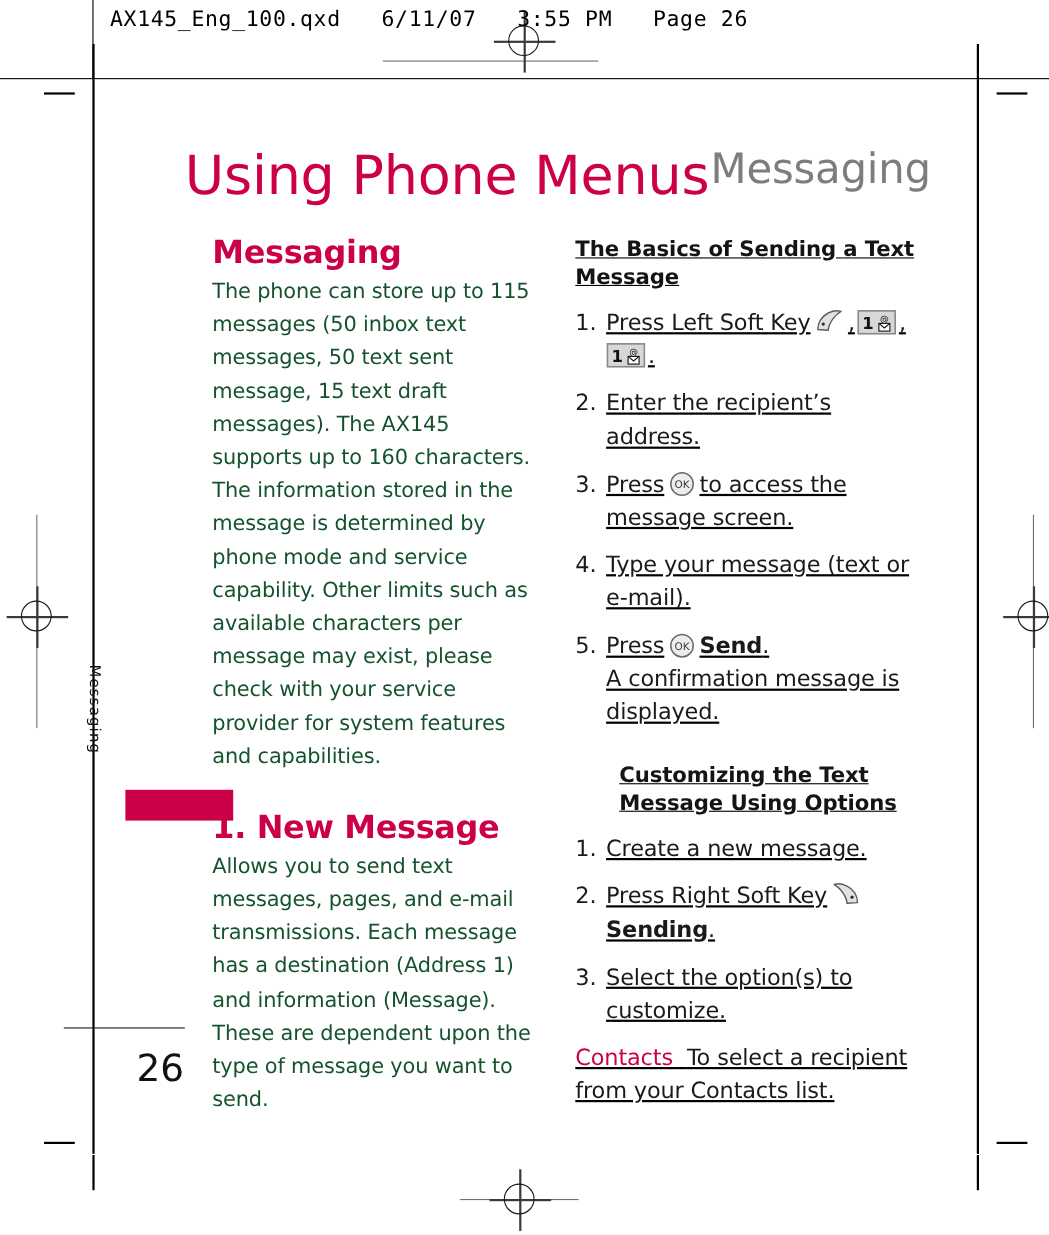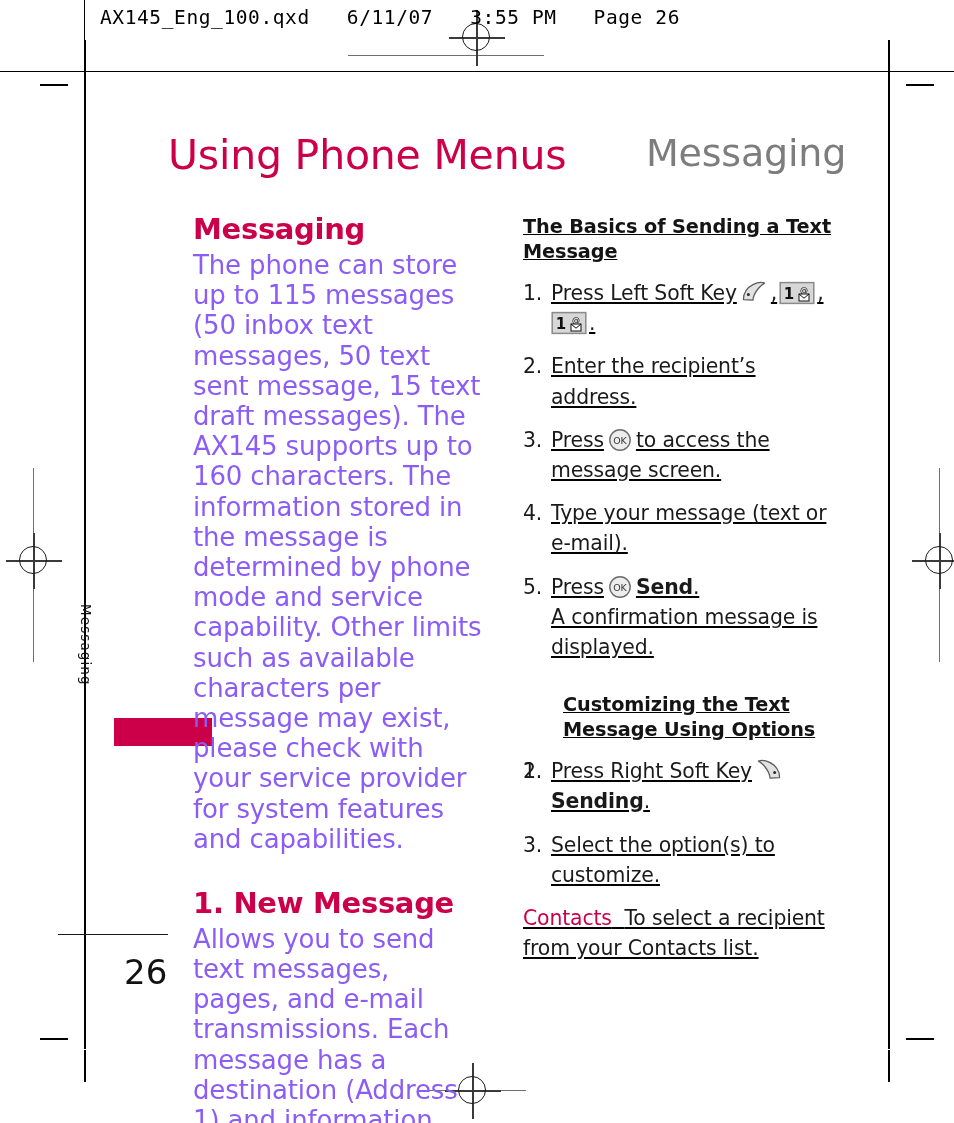--- a/index.html
+++ b/index.html
@@ -99,21 +99,21 @@
   #running-head {
     position: absolute;
     left: 168px;
     top: 131px;
     width: 690px;
     height: 56px;
   }
   #rh-left {
     position: absolute;
     left: 0; top: 0;
-    font-size: 41px;
+    font-size: 49px;
     font-weight: 400;
     color: #CC0049;
     font-family: "DejaVu Sans", sans-serif;
     letter-spacing: -0.2px;
     white-space: nowrap;
   }
   #rh-right {
     position: absolute;
     left: 478px; top: 0;
     font-size: 38px;
@@ -166,23 +166,23 @@
     font-weight: 700;
     color: #CC0049;
     line-height: 1.1;
     letter-spacing: -0.3px;
   }
   h2.sec-title.sub2 {
     margin-top: 34px;
   }
   p.body {
     margin: 0;
-    font-size: 26px;
+    font-size: 19px;
     line-height: 30.2px;
-    color: #8b5cf6;
+    color: #14532d;
     letter-spacing: -0.15px;
   }
   h3.subhead {
     margin: 0 0 14px 0;
     font-size: 19.3px;
     font-weight: 700;
     color: #141414;
     line-height: 25px;
     letter-spacing: -0.1px;
   }
@@ -382,21 +382,21 @@
         </span><span class="bold">Send</span><span>.</span><br><span>A confirmation message is displayed.</span>
       </li>
 
     </ol>
 
     <h3 class="subhead spaced">Customizing the Text Message Using Options</h3>
 
     <ol class="steps">
 
       <li>
-        <span class="num">1.</span>
+        <span class="num">1.</span><span>Create a new message.</span>
       </li>
 
       <li>
         <span class="num">2.</span><span>Press Right Soft Key</span><span class="ico ico-softkey">
             <svg viewBox="0 0 28 24">
               <g transform="translate(28,0) scale(-1,1)">
                 <path d="M3.5 19.6 C3.2 13.4 7.0 7.3 13.4 4.3 C17.4 2.4 21.6 2.0 24.6 3.1 C22.5 4.3 20.2 6.2 18.3 8.5 C15.0 12.5 13.2 16.6 12.9 20.2 Z" fill="#e2e2e2" stroke="#5d5d5d" stroke-width="1.3" stroke-linejoin="round"></path>
                 <circle cx="8.4" cy="14.6" r="1.5" fill="#2b2b2b"></circle>
               </g>
             </svg>

